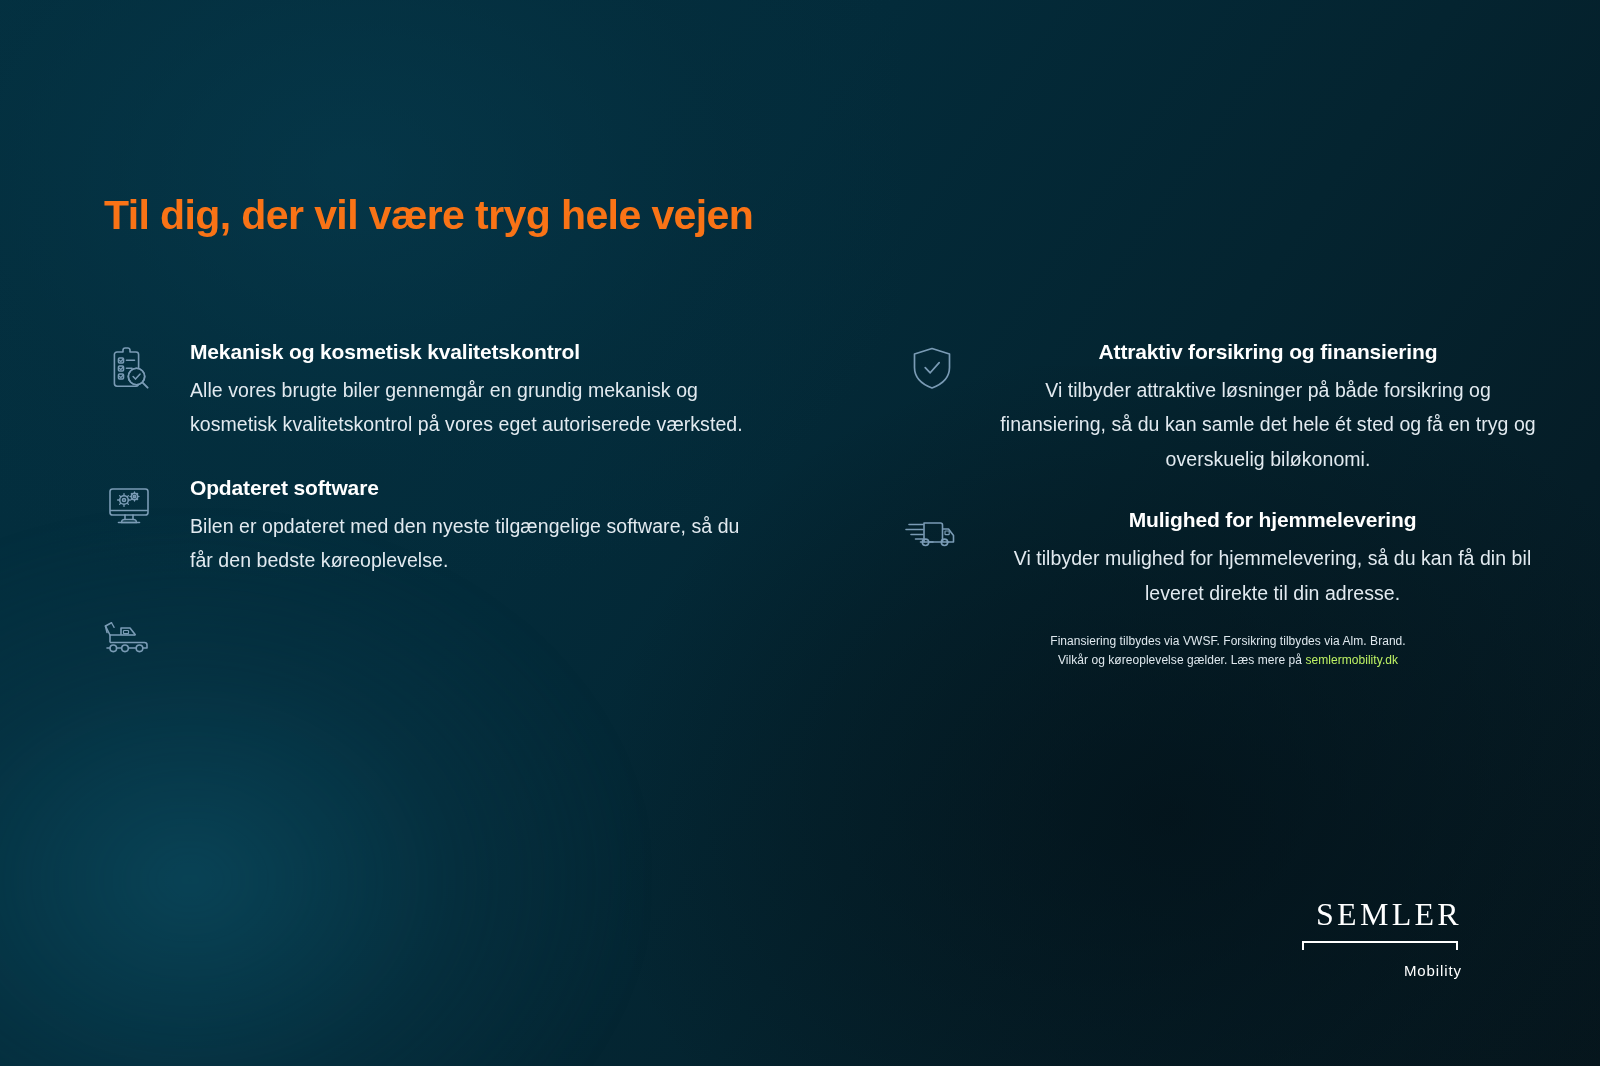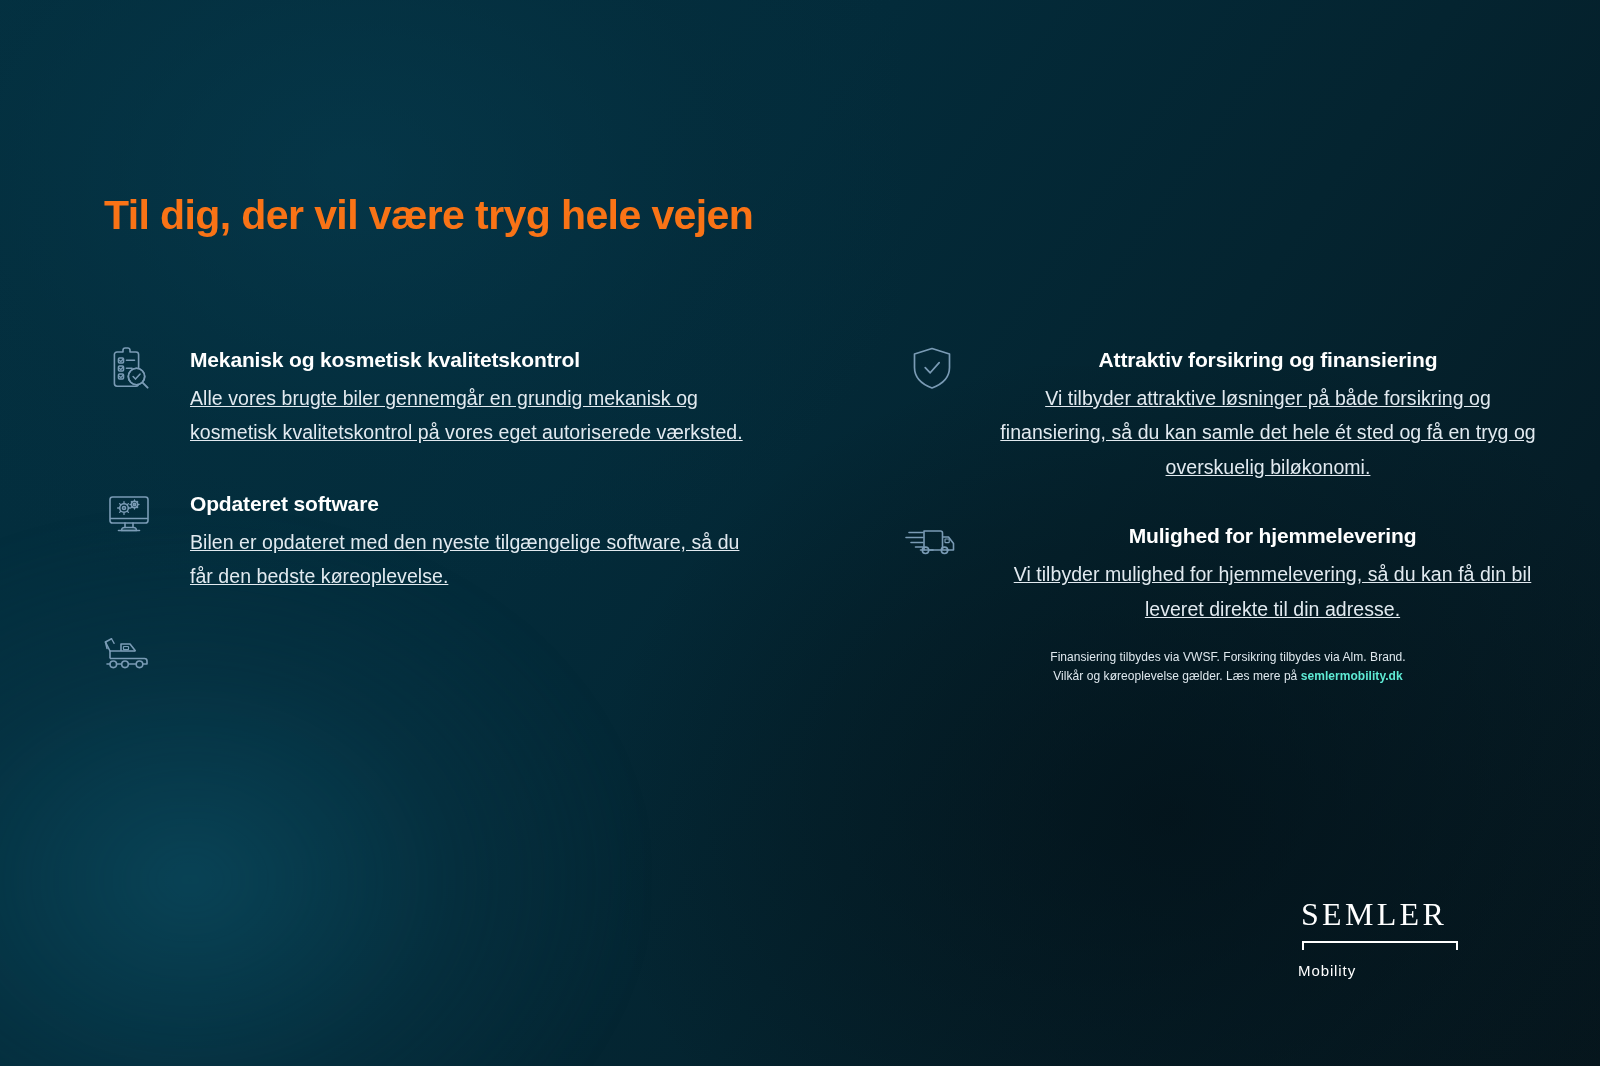--- a/index.html
+++ b/index.html
@@ -86,64 +86,63 @@
     min-width: 58px;
     height: 52px;
     margin-top: 4px;
     margin-right: 32px;
     display: flex;
     align-items: flex-start;
     justify-content: center;
   }
   .feature-icon svg { display: block; }
 
-  .feature-body { flex: 1; margin-top: 8px; }
+  .feature-body { flex: 1; }
 
   .feature-title {
     font-size: 21px;
     font-weight: 700;
     color: #ffffff;
     letter-spacing: -0.15px;
     margin-bottom: 9px;
     line-height: 1.15;
   }
   .feature-text {
     font-size: 19.5px;
     font-weight: 400;
     color: #e2eaf0;
     line-height: 1.76;
     letter-spacing: 0.05px;
     max-width: 560px;
-    text-decoration: underline;
   }
   .col-right .feature-text { max-width: 600px; }
 
   
   .col-left  .feature:nth-child(1) { margin-bottom: 34px; }
   .col-left  .feature:nth-child(2) { margin-bottom: 33px; }
   .col-right .feature:nth-child(1) { margin-bottom: 32px; }
   .col-right .feature:nth-child(2) { margin-bottom: 22px; gap: 9px; }
 
   .disclaimer {
     margin-left: 90px;
     font-size: 12px;
     line-height: 1.62;
     color: #dfe8ee;
     max-width: 470px;
     letter-spacing: 0.05px;
   }
-  .disclaimer b { font-weight: 700; color: #5eead4; }
+  .disclaimer b { font-weight: 400; color: #bef264; }
 
   
   .logo {
     position: absolute;
     left: 1298px;
     top: 898px;
     width: 164px;
-    text-align: left;
+    text-align: right;
   }
   .logo-word {
     font-family: "Liberation Serif", serif;
     font-size: 32px;
     letter-spacing: 3.3px;
     color: #ffffff;
     line-height: 1;
     padding-left: 3px;
   }
   .logo-rule {

